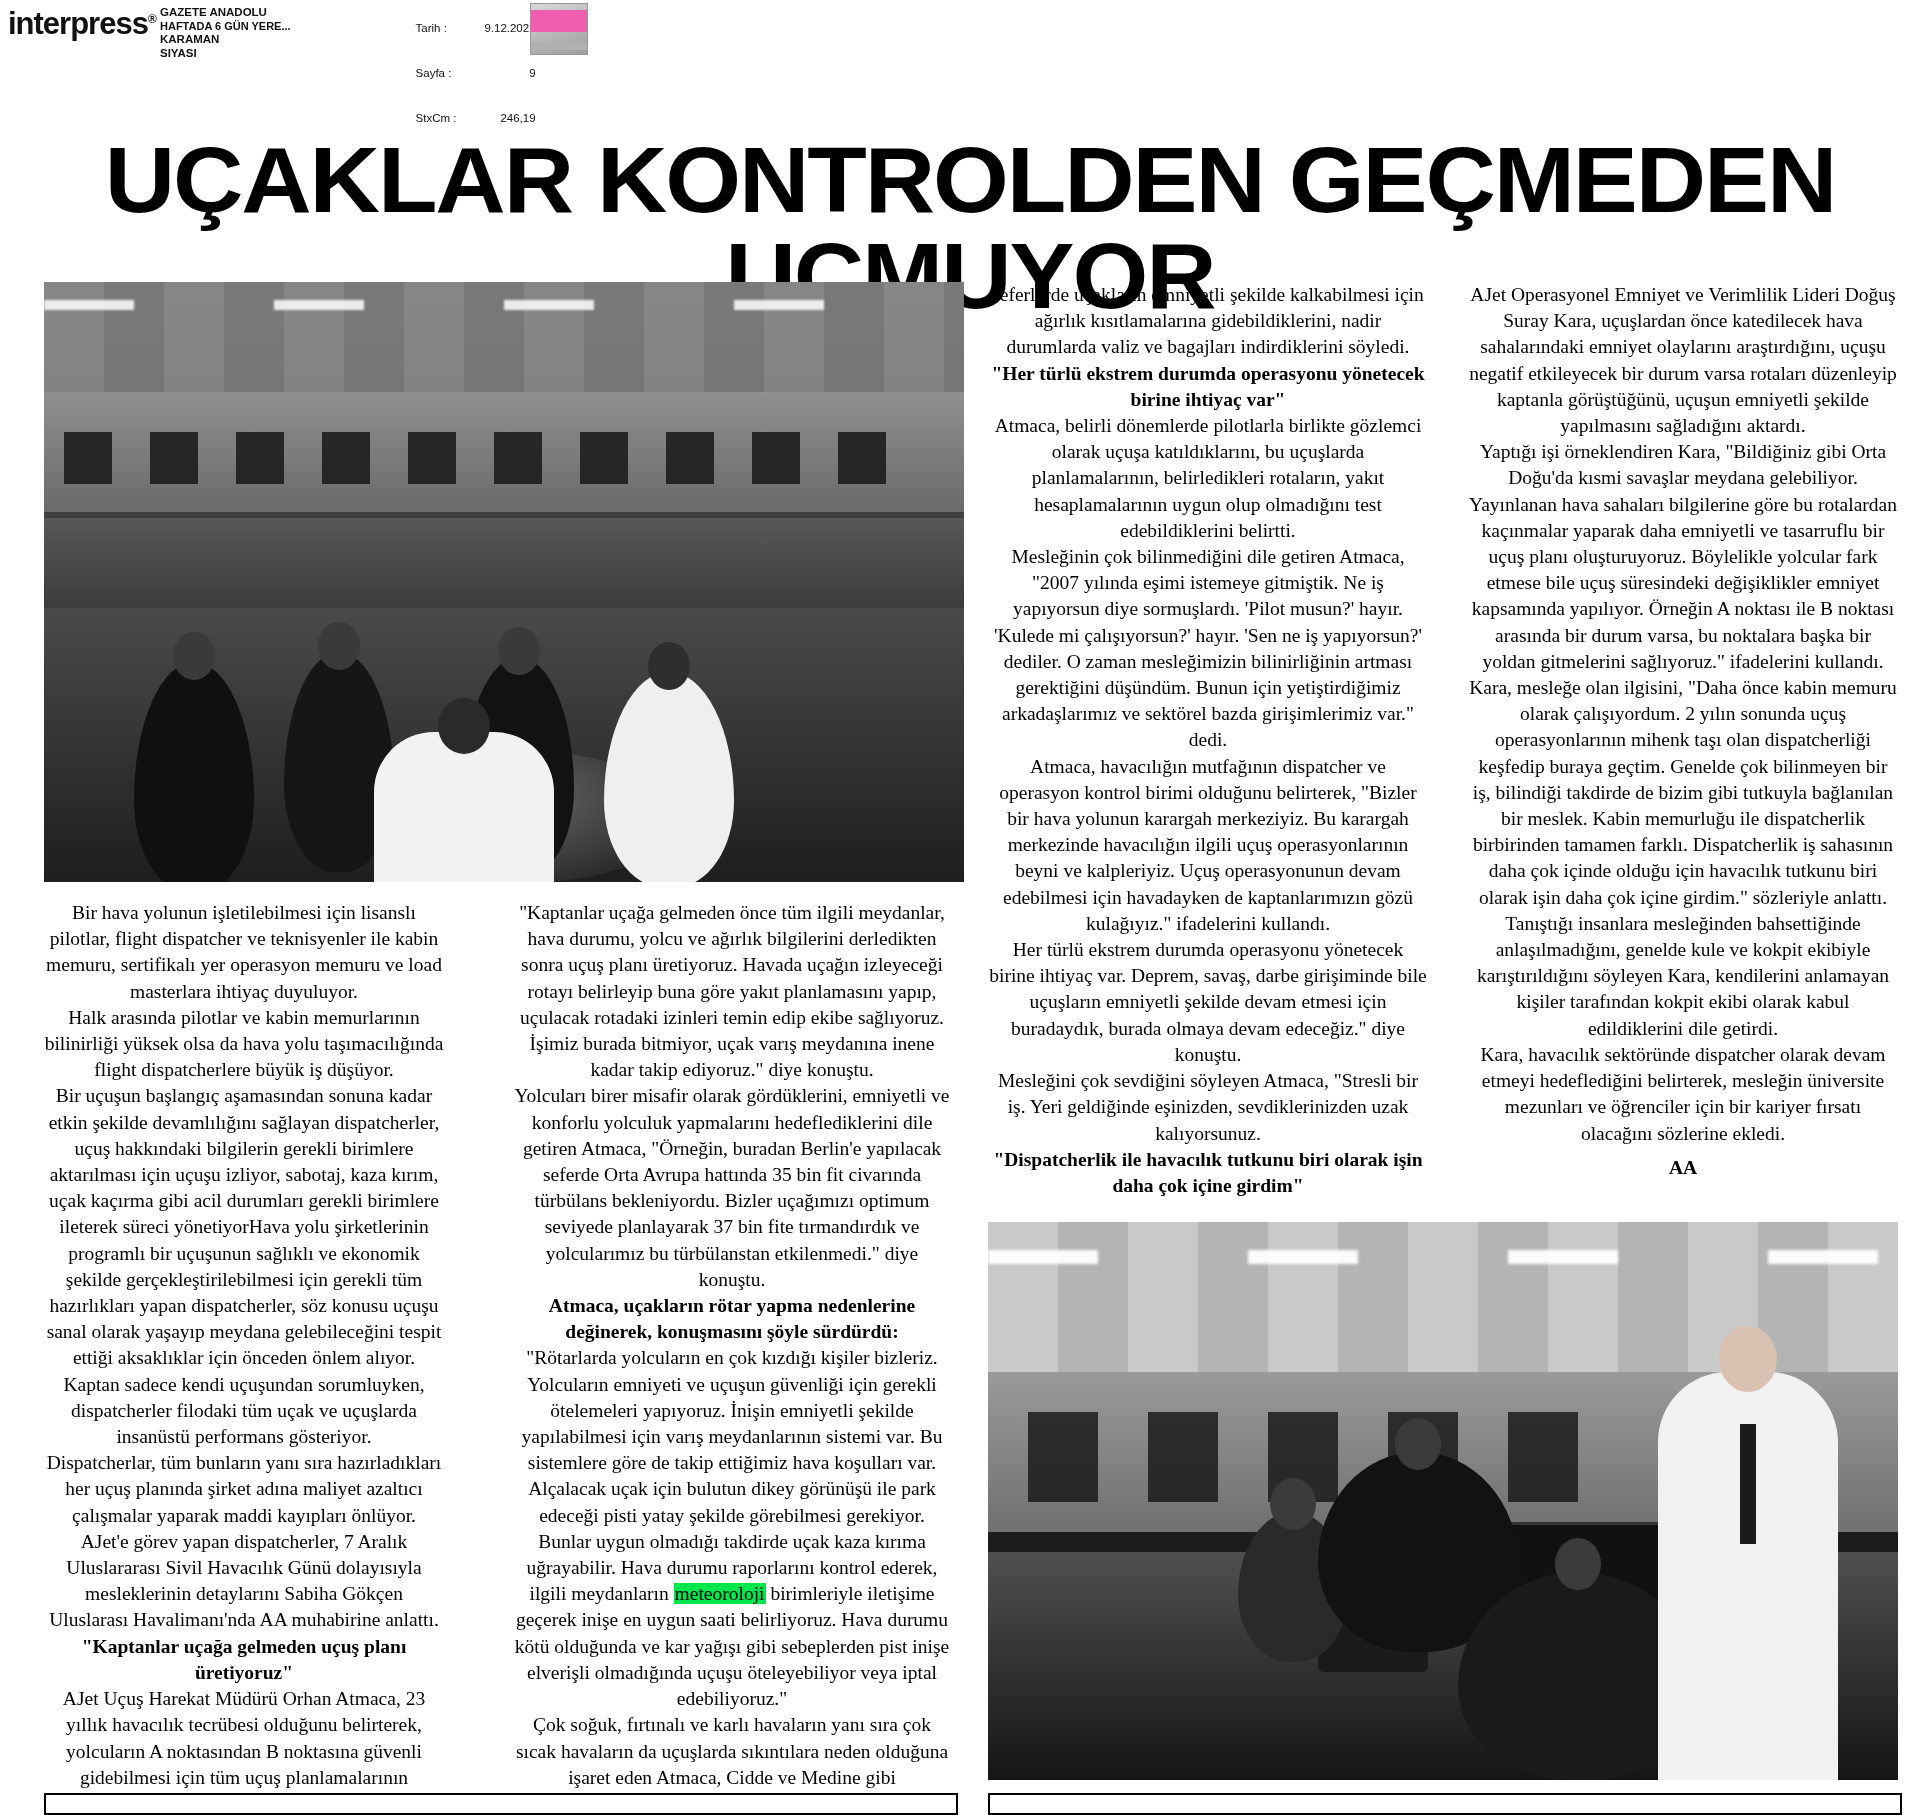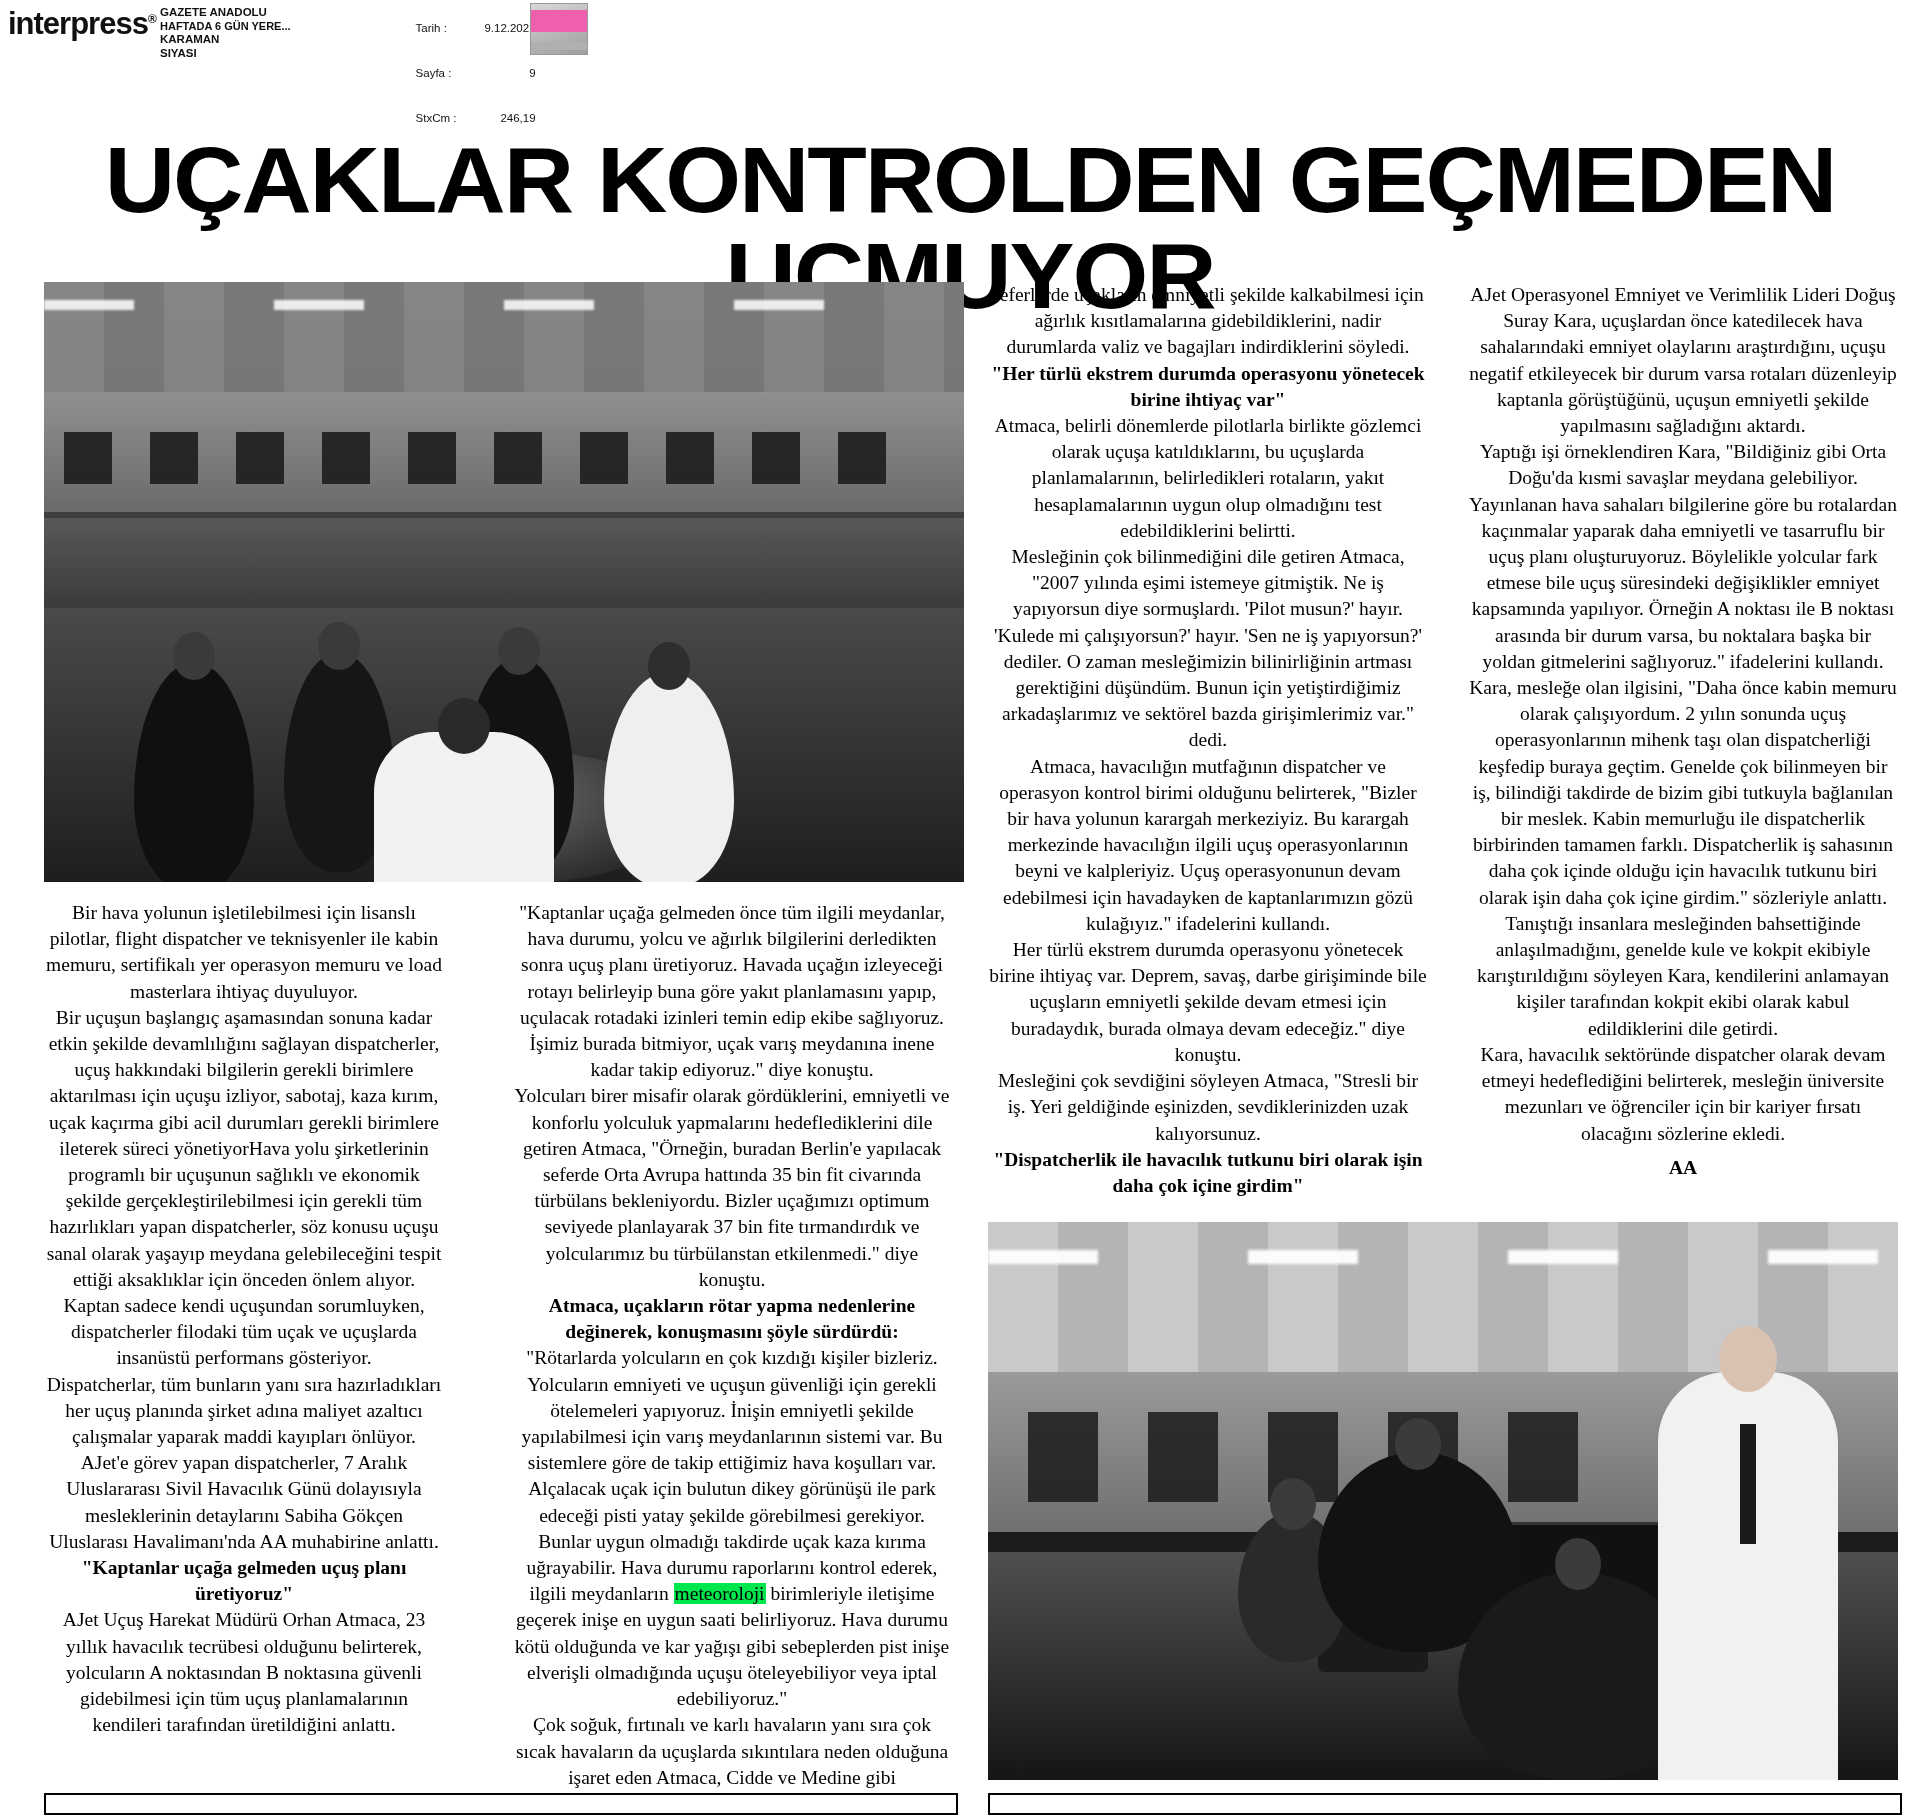--- a/index.html
+++ b/index.html
@@ -319,20 +319,21 @@
     <div class="fig f4">
         <div class="head"></div>
       </div>
     <div class="fig f5">
         <div class="head"></div>
       </div>
   </div>
 
   <div class="col" id="col1">
     <p>Bir hava yolunun işletilebilmesi için lisanslı pilotlar, flight dispatcher ve teknisyenler ile kabin memuru, sertifikalı yer operasyon memuru ve load masterlara ihtiyaç duyuluyor.</p>
+    <p>Halk arasında pilotlar ve kabin memurlarının bilinirliği yüksek olsa da hava yolu taşımacılığında flight dispatcherlere büyük iş düşüyor.</p>
     <p>Bir uçuşun başlangıç aşamasından sonuna kadar etkin şekilde devamlılığını sağlayan dispatcherler, uçuş hakkındaki bilgilerin gerekli birimlere aktarılması için uçuşu izliyor, sabotaj, kaza kırım, uçak kaçırma gibi acil durumları gerekli birimlere ileterek süreci yönetiyorHava yolu şirketlerinin programlı bir uçuşunun sağlıklı ve ekonomik şekilde gerçekleştirilebilmesi için gerekli tüm hazırlıkları yapan dispatcherler, söz konusu uçuşu sanal olarak yaşayıp meydana gelebileceğini tespit ettiği aksaklıklar için önceden önlem alıyor. Kaptan sadece kendi uçuşundan sorumluyken, dispatcherler filodaki tüm uçak ve uçuşlarda insanüstü performans gösteriyor.</p>
     <p>Dispatcherlar, tüm bunların yanı sıra hazırladıkları her uçuş planında şirket adına maliyet azaltıcı çalışmalar yaparak maddi kayıpları önlüyor.</p>
     <p>AJet'e görev yapan dispatcherler, 7 Aralık Uluslararası Sivil Havacılık Günü dolayısıyla mesleklerinin detaylarını Sabiha Gökçen Uluslarası Havalimanı'nda AA muhabirine anlattı.</p>
     <p class="bold">"Kaptanlar uçağa gelmeden uçuş planı üretiyoruz"</p>
     <p>AJet Uçuş Harekat Müdürü Orhan Atmaca, 23 yıllık havacılık tecrübesi olduğunu belirterek, yolcuların A noktasından B noktasına güvenli gidebilmesi için tüm uçuş planlamalarının kendileri tarafından üretildiğini anlattı.</p>
 
   </div>
 
   <div class="col" id="col2">
     <p>"Kaptanlar uçağa gelmeden önce tüm ilgili meydanlar, hava durumu, yolcu ve ağırlık bilgilerini derledikten sonra uçuş planı üretiyoruz. Havada uçağın izleyeceği rotayı belirleyip buna göre yakıt planlamasını yapıp, uçulacak rotadaki izinleri temin edip ekibe sağlıyoruz. İşimiz burada bitmiyor, uçak varış meydanına inene kadar takip ediyoruz." diye konuştu.</p>

